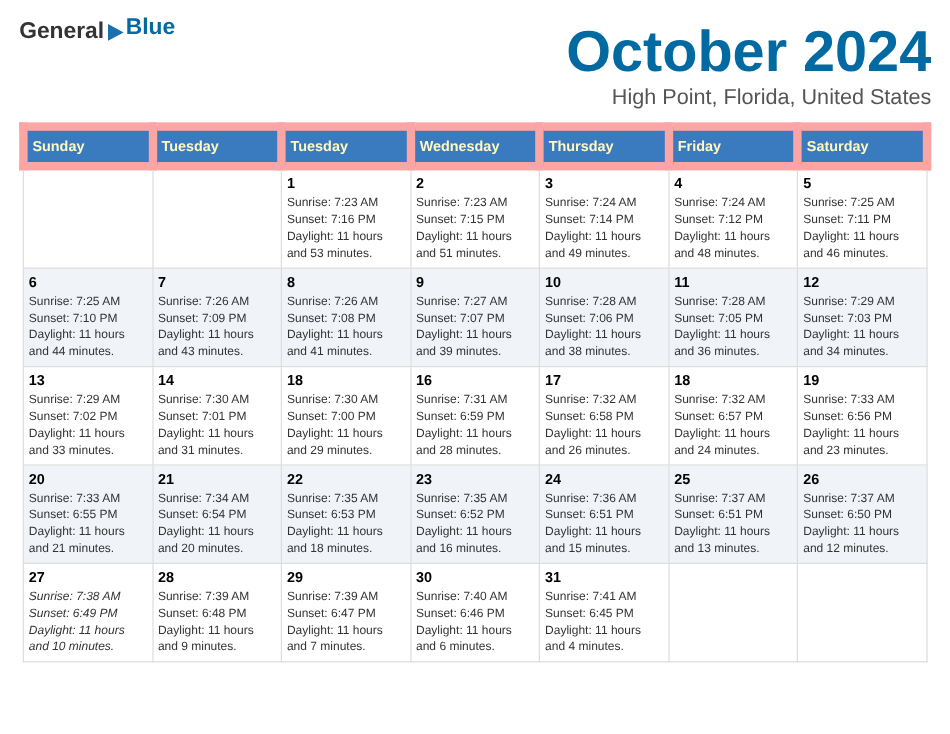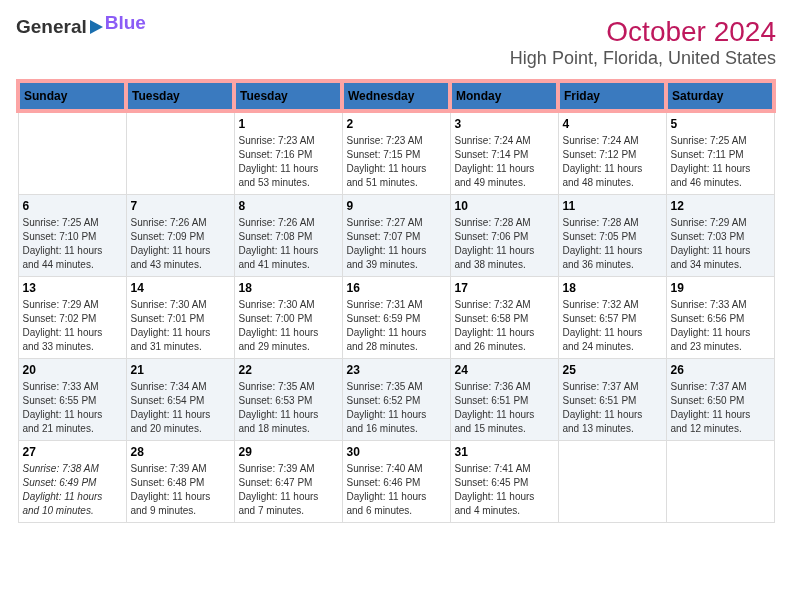--- a/index.html
+++ b/index.html
@@ -13,41 +13,41 @@
     .header-area {
       display: flex;
       align-items: flex-start;
       justify-content: space-between;
       margin-bottom: 10px;
     }
     .title-area {
       text-align: right;
     }
     .main-title {
-      font-size: 28px;
-      font-weight: normal;
-      color: #be185d;
+      font-size: 48px;
+      font-weight: bold;
+      color: #0369a1;
     }
     .subtitle {
       font-size: 18px;
       color: #555;
     }
     table {
       width: 100%;
       border-collapse: collapse;
       font-size: 11px;
     }
     thead tr th {
       background-color: #3a7abf;
-      color: #000000;
+      color: #fef9c3;
       padding: 6px 4px;
       text-align: left;
       font-size: 12px;
       font-weight: bold;
-      border: 4px solid #fca5a5;
+      border: 7px solid #fca5a5;
     }
     tbody tr {
       border-bottom: 1px solid #ccc;
     }
     tbody tr:nth-child(even) {
       background-color: #f0f4f8;
     }
     tbody tr:nth-child(odd) {
       background-color: #ffffff;
     }
@@ -87,21 +87,21 @@
       width: 0; height: 0;
       border-left: 13px solid #1a6faf;
       border-top: 7px solid transparent;
       border-bottom: 7px solid transparent;
       margin-left: 3px;
       vertical-align: middle;
     }
     .logo-bottom {
       font-size: 19px;
       font-weight: bold;
-      color: #8b5cf6;
+      color: #0369a1;
       margin-top: -4px;
       margin-left: 2px;
     }
   </style>
 </head>
 <body>
 
 <div class="header-area">
   <div class="logo-wrapper">
     <div class="logo-top">
@@ -116,21 +116,21 @@
   </div>
 </div>
 
 <table>
   <thead>
     <tr>
     <th>Sunday</th>
         <th>Tuesday</th>
         <th>Tuesday</th>
         <th>Wednesday</th>
-        <th>Monday</th>
+        <th>Thursday</th>
         <th>Friday</th>
         <th>Saturday</th>
       </tr>
   </thead>
   <tbody id="calendar-body">
   <tr>
         <td></td>
         <td></td>
         <td>
           <span class="day-number">1</span>

